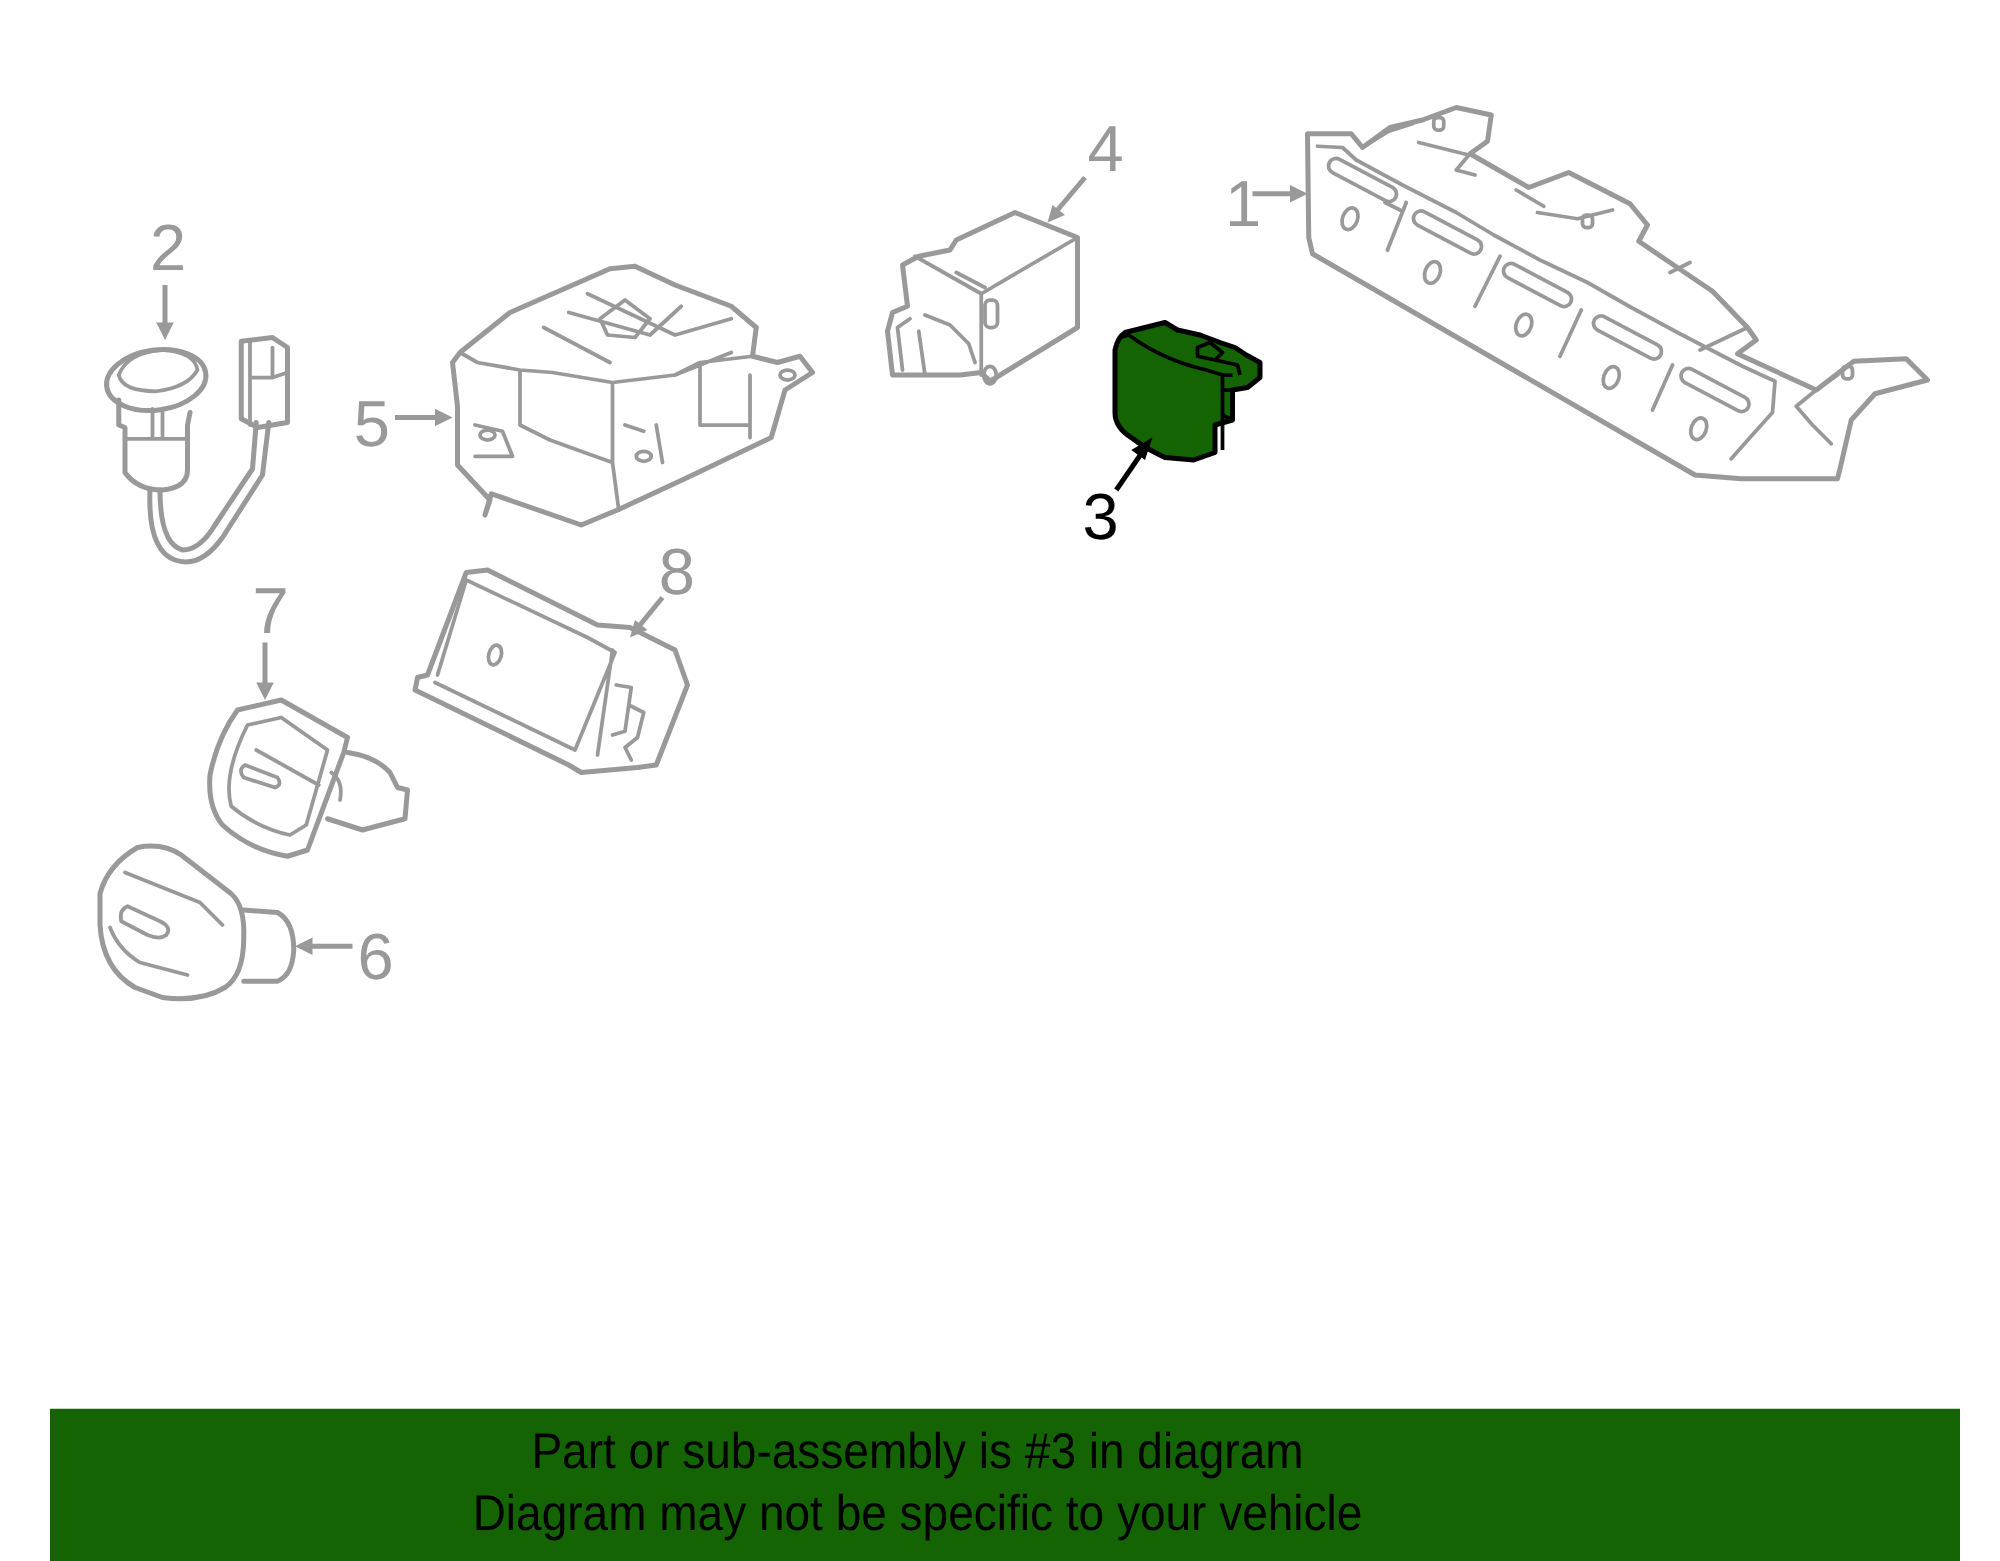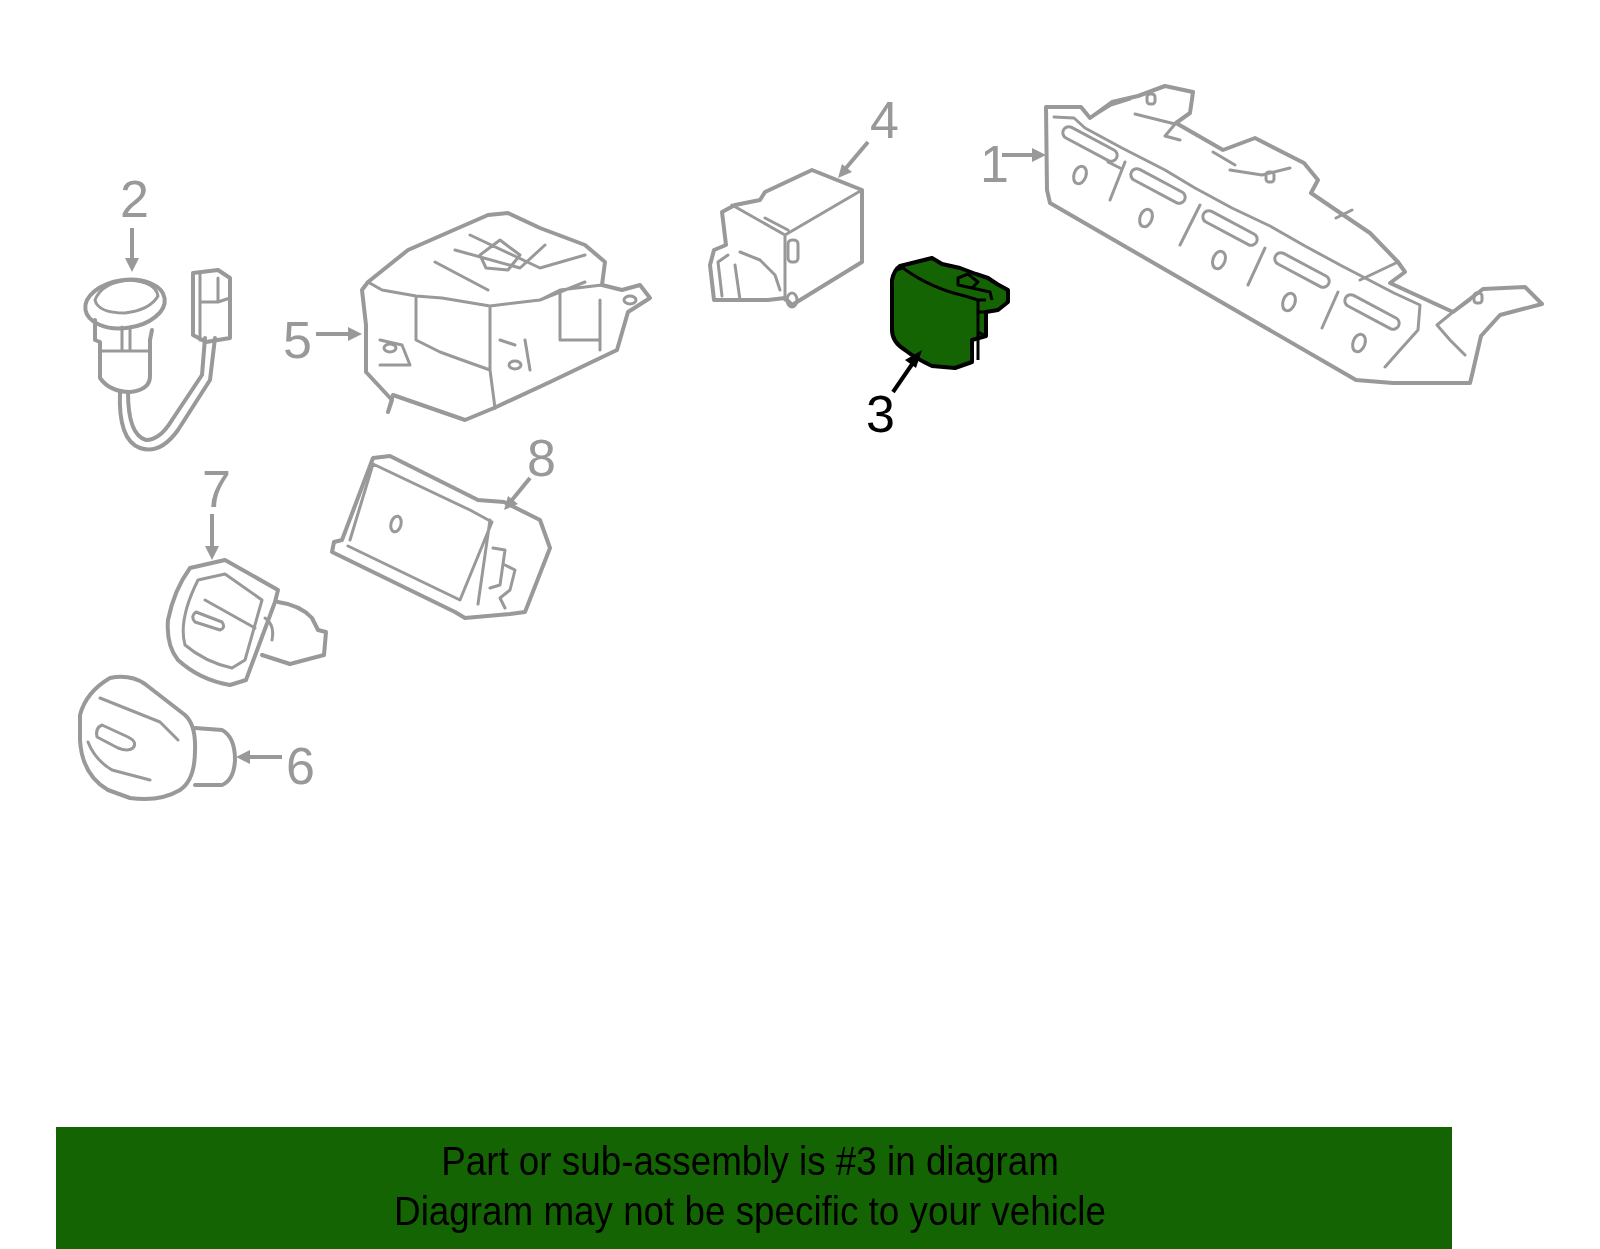--- a/index.html
+++ b/index.html
@@ -1,20 +1,20 @@
 <!DOCTYPE html>
 <html><head>
   <meta charset="utf-8">
   <style>
     html, body { margin:0; padding:0; background:#ffffff; }
     body { width:1600px; height:1249px; position:relative; overflow:hidden; font-family:"Liberation Sans", sans-serif; }
     #diagram { position:absolute; left:0; top:0; width:1600px; height:1249px; }
     .callout { position:absolute; font-family:"Liberation Sans", sans-serif; font-size:52px; line-height:1; color:#999999; }
     .callout.highlight { color:#000000; }
-    #banner { position:absolute; left:56px; top:1127px; width:1396px; height:122px; background:#146404; }
+    #banner { position:absolute; left:40px; top:1127px; width:1528px; height:122px; background:#146404; }
     .banner-line { position:absolute; left:0; width:1528px; text-align:center; font-family:"Liberation Sans", sans-serif; font-size:40px; color:#000; transform:scaleX(0.92); transform-origin:center; white-space:nowrap; }
     #banner-line-1 { top:12px; left:-70px; }
     #banner-line-2 { top:62px; left:-70px; }
     .part { fill:none; stroke:#999999; stroke-width:4; stroke-linejoin:round; stroke-linecap:round; }
     .thin { stroke-width:3; }
     .arrow { stroke:#999999; stroke-width:4; fill:none; }
     .arrowhead { fill:#999999; }
     .hl { fill:#146404; stroke:#000; stroke-width:4; stroke-linejoin:round; }
     .hl-line { fill:none; stroke:#000; stroke-width:3; stroke-linejoin:round; }
   </style>

